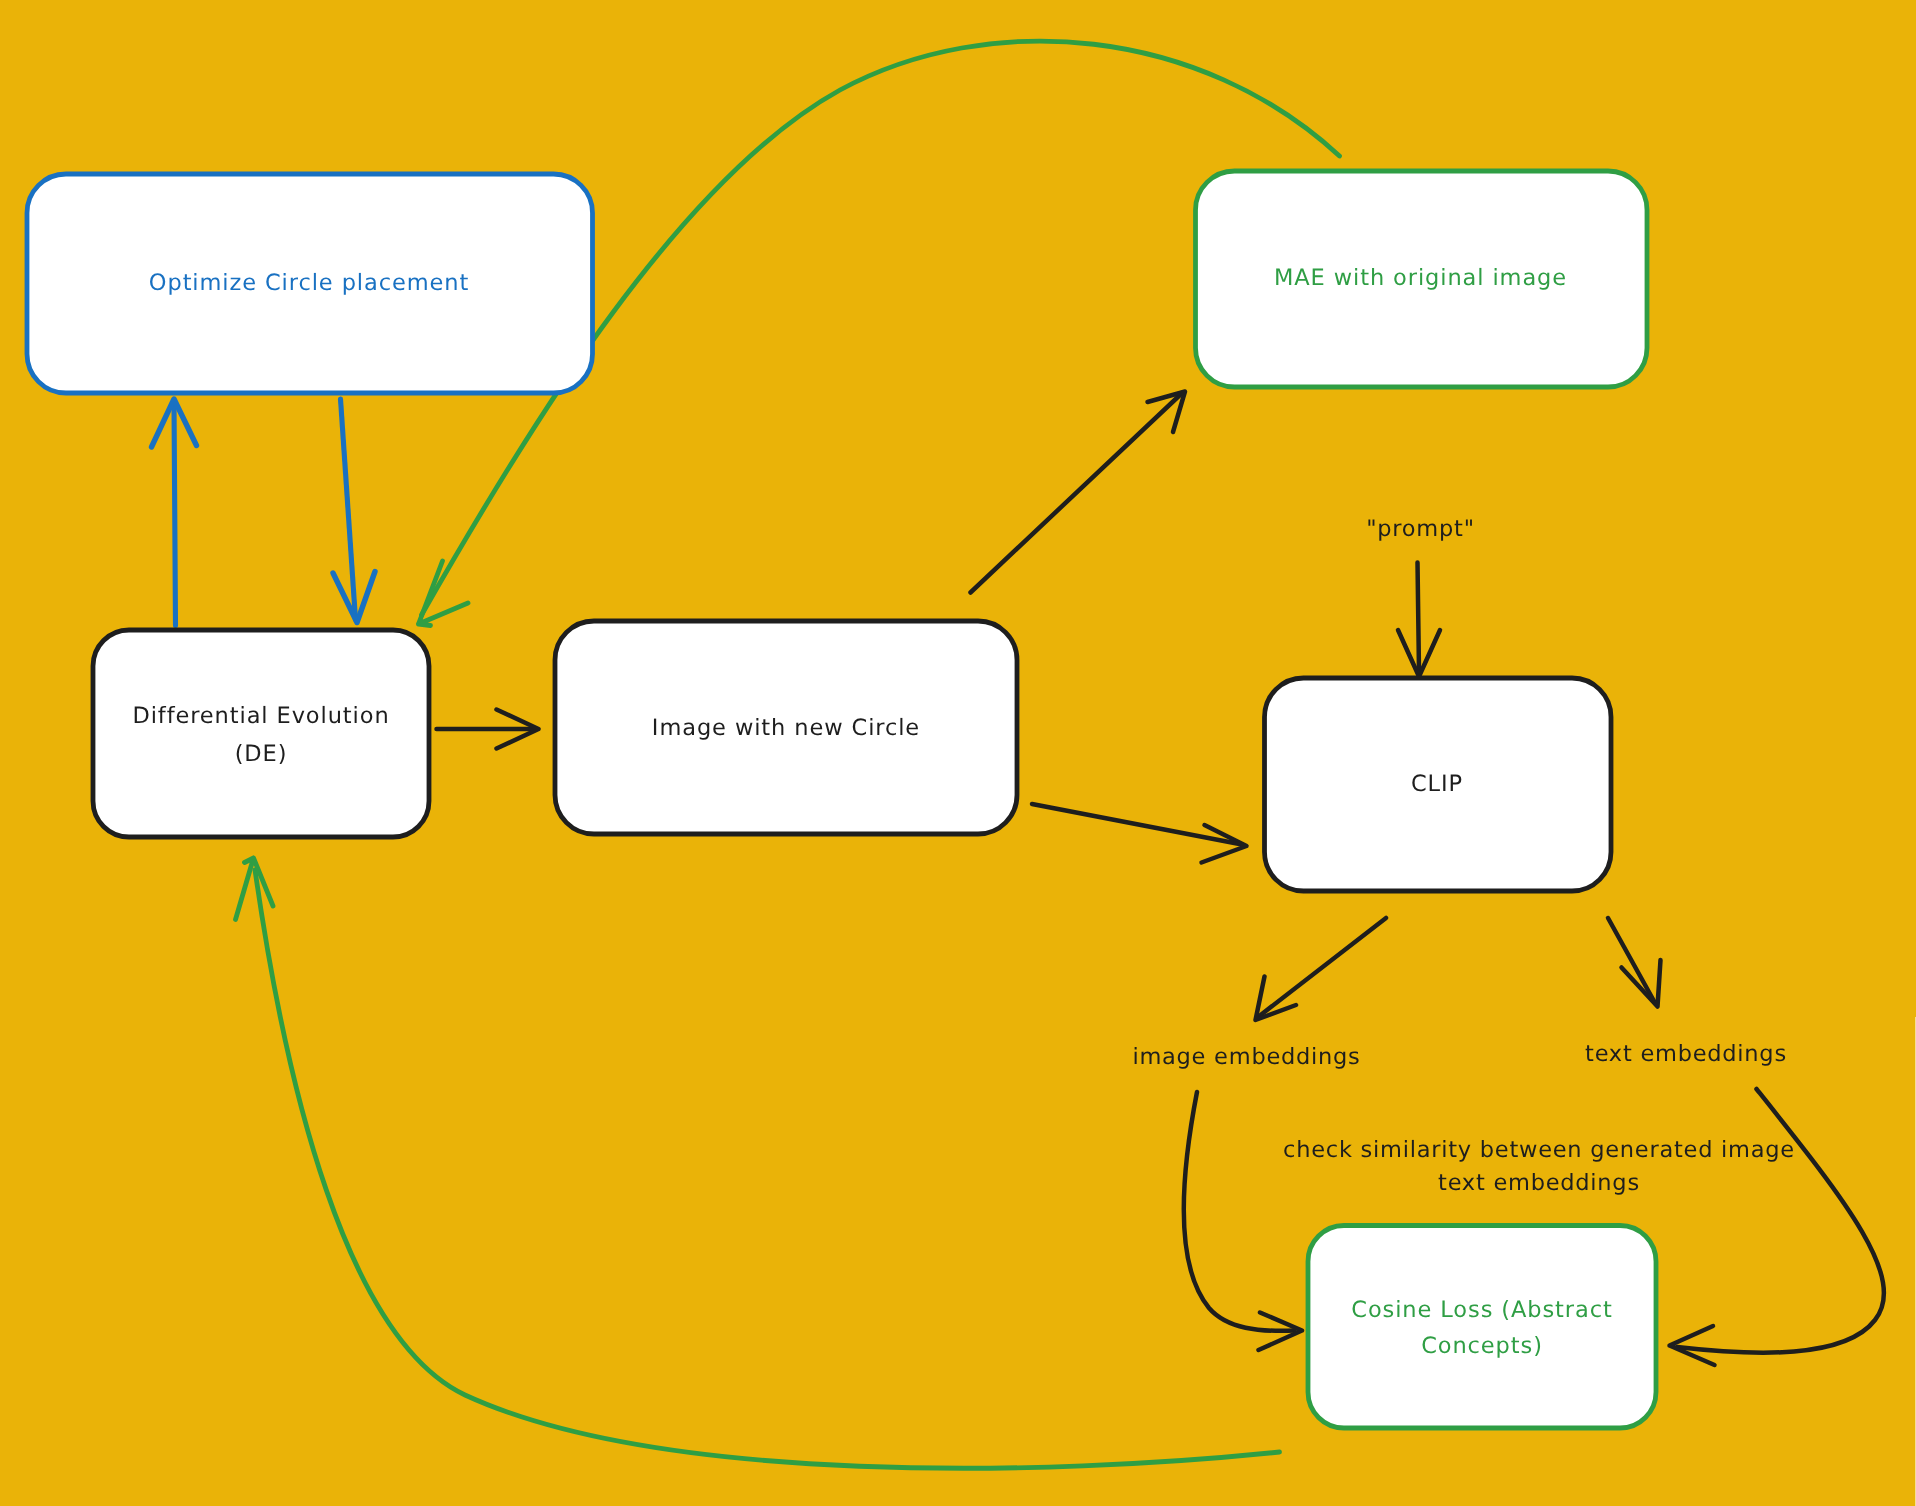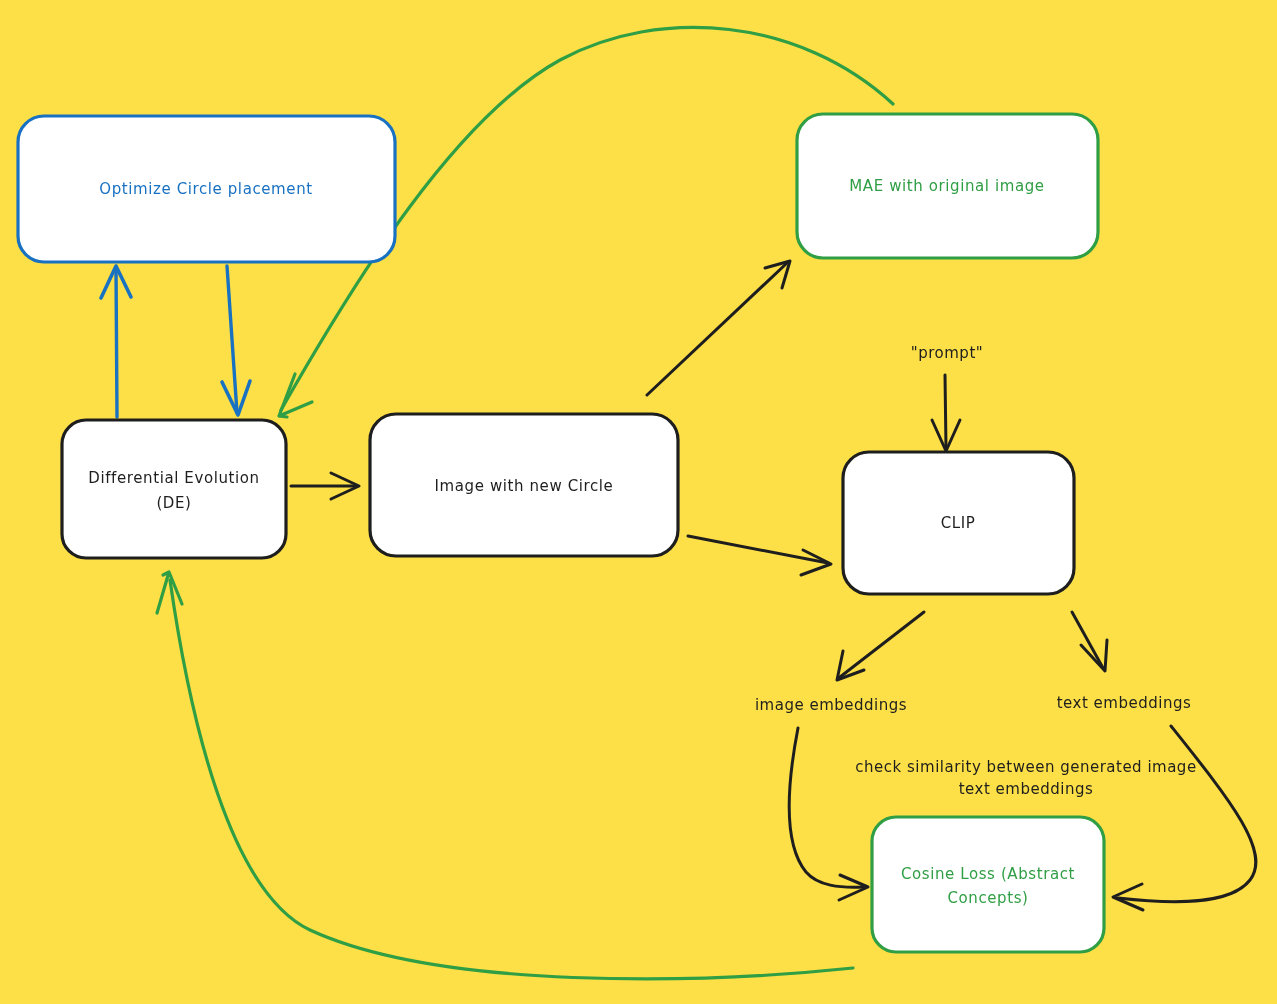--- a/index.html
+++ b/index.html
@@ -8,21 +8,21 @@
     padding: 0;
     background: #ffffff;
   }
   body {
     font-family: "DejaVu Sans", sans-serif;
   }
   #canvas {
     position: relative;
     width: 1277px;
     height: 1004px;
-    background: #fde047;
+    background: #eab308;
     overflow: hidden;
   }
   #diagram-svg {
     position: absolute;
     left: 0;
     top: 0;
     width: 1277px;
     height: 1004px;
   }
   .node-box {

